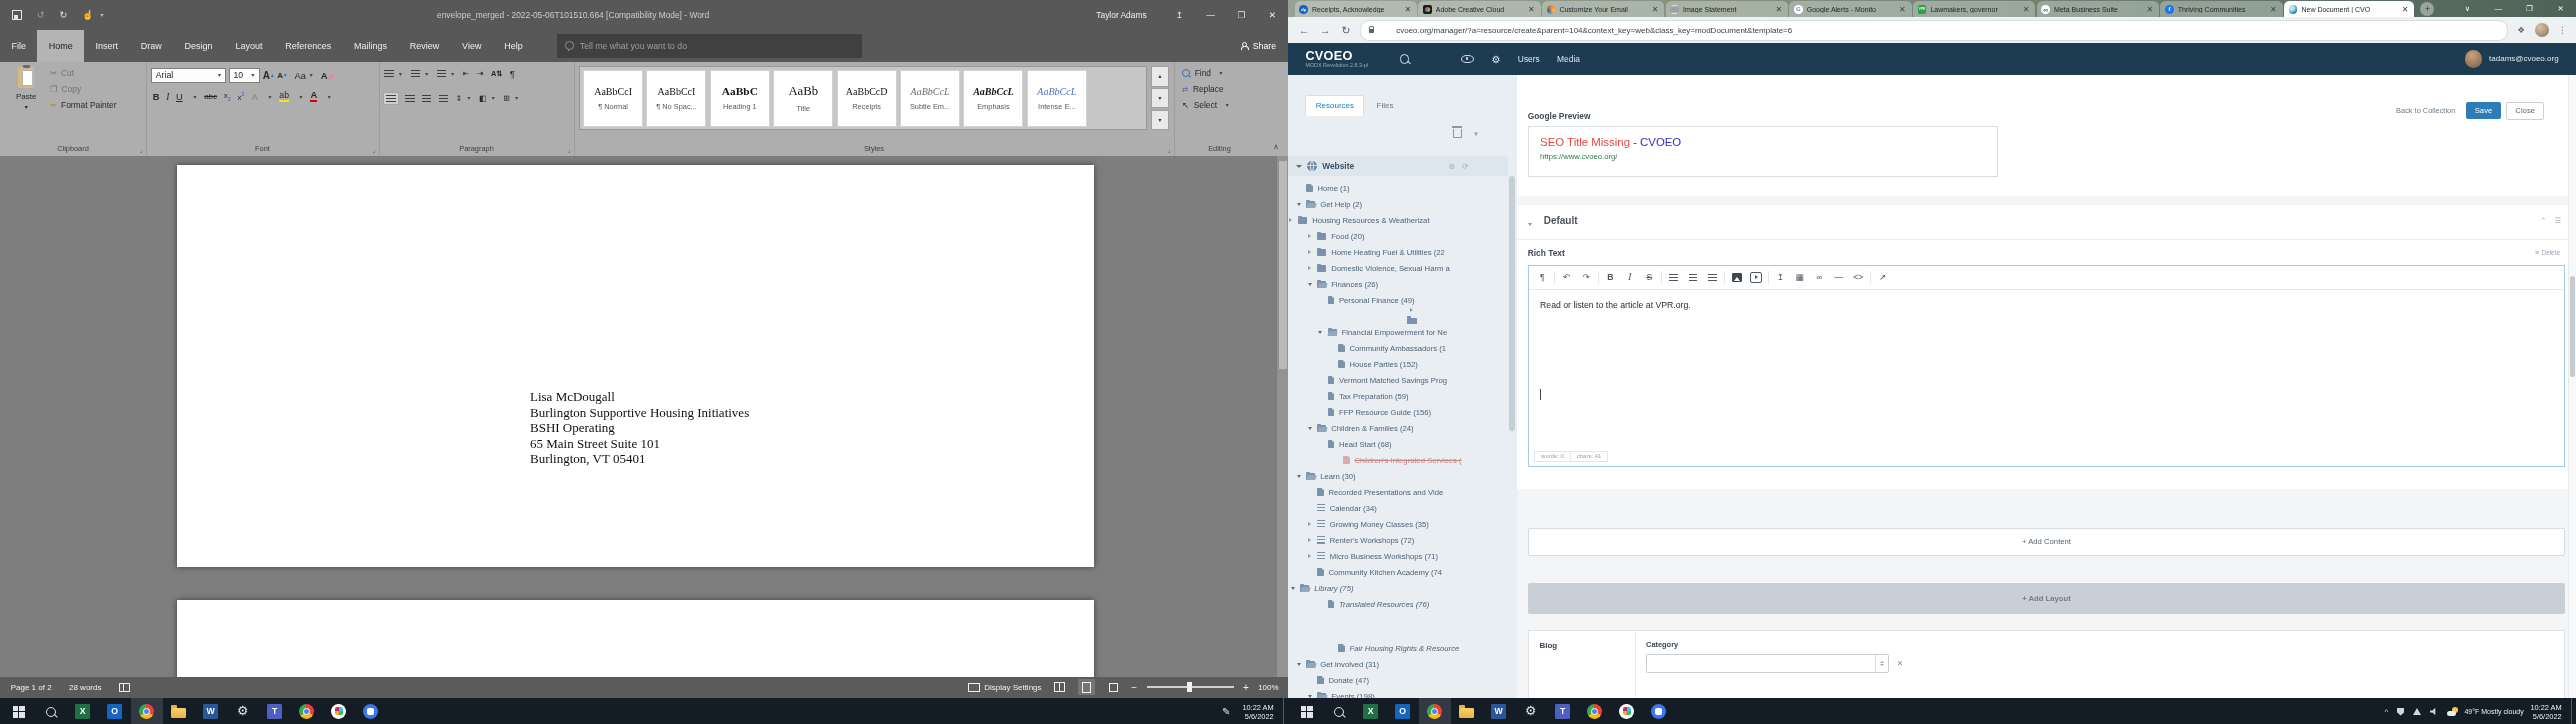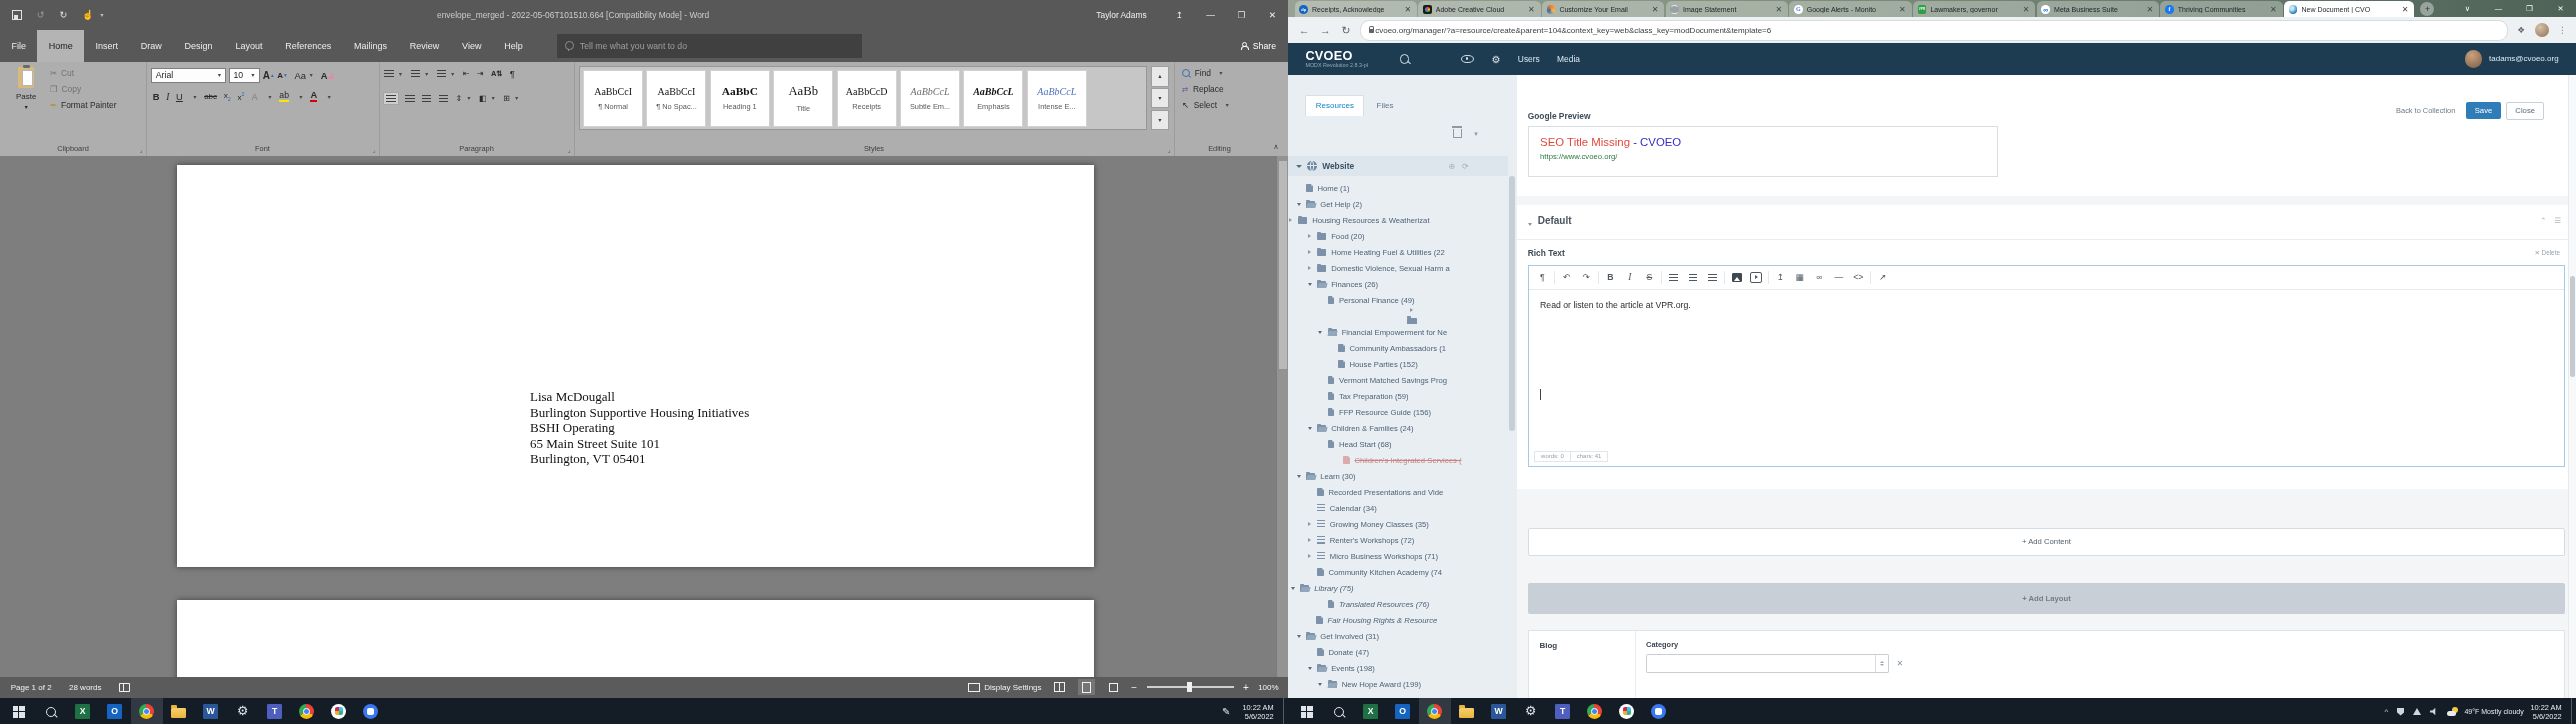--- a/index.html
+++ b/index.html
@@ -148,21 +148,21 @@
   .fav-google{background:#fff;color:#4285f4;font-size:6px;font-family:"Liberation Serif",serif}
   .fav-vpr{border-radius:1.7px;background:#2f9e44;color:#fff;font-size:3px;letter-spacing:0.1px}
   .fav-meta{background:#fff;color:#0668e1;font-size:6.7px}
   .fav-fb{background:#1877f2;color:#fff;font-size:6px;font-family:"Liberation Serif",serif}
   .fav-cvoeo{background:radial-gradient(circle at 35% 35%,#bfe4f2 0 25%,#2a7fc1 70%)}
   .newtab{width:14px;height:14px;margin:0 0 1.3px 4.7px;background:rgba(255,255,255,.38);border-radius:50%;display:flex;align-items:center;justify-content:center;color:#2c3237;font-size:8.7px;flex:0 0 auto}
   .cwin{margin-left:auto;display:flex;height:17.4px;align-items:center;color:#fff}
   .cwin div{width:31px;text-align:center;font-size:7.4px}
   #chrome-bar{position:absolute;top:17.4px;height:25.5px;left:0;right:0;background:#eef1f3;border-bottom:0.7px solid #d7dbde;display:flex;align-items:center;color:#5f6368}
   .nav-g{font-size:10.7px;margin-left:10.7px}
-  .omnibox{flex:1;height:19px;margin:0 9.4px;background:#fff;border:0.7px solid #d8dbdf;border-radius:9.4px;display:flex;align-items:center;padding:0 8px;gap:1px;overflow:hidden}
+  .omnibox{flex:1;height:19px;margin:0 9.4px;background:#fff;border:0.7px solid #d8dbdf;border-radius:9.4px;display:flex;align-items:center;padding:0 8px;gap:22px;overflow:hidden}
   .padlock{width:5.4px;height:4px;background:#5f6368;border-radius:0.7px;position:relative;margin-top:2px;flex:0 0 auto}
   .padlock::before{content:"";position:absolute;left:0.7px;top:-2.7px;width:2.7px;height:2.7px;border:0.9px solid #5f6368;border-bottom:none;border-radius:2px 2px 0 0}
   .url{font-size:8px;color:#3c4043;white-space:nowrap}
   .bar-ic{font-size:8.7px;margin-right:9.4px}
   .c-avatar{width:14px;height:14px;border-radius:50%;background:radial-gradient(circle at 35% 30%,#d9c2a8,#8a6f57);margin-right:9.4px;flex:0 0 auto}
 
   
   #modx-head{position:absolute;top:43px;height:32px;left:0;right:0;background:#1d3c52;display:flex;align-items:center}
   .brand{margin-left:17.4px;color:#fff}
   .brand-name{font-size:12.7px;font-weight:bold;letter-spacing:0.3px;line-height:12px}
@@ -212,21 +212,21 @@
   .m-actions{position:absolute;top:4px;right:32px;display:flex;gap:5.4px;align-items:center}
   .btn-link{font-size:7.4px;color:#6b7a88;padding:3.4px 5.4px}
   .btn-save{background:#2e7cb8;color:#fff;font-size:7.7px;padding:4px 8.7px;border-radius:2px}
   .btn-close{background:#fff;border:0.7px solid #c9d0d6;color:#5a6a77;font-size:7.7px;padding:3.4px 8px;border-radius:2px}
   .gp-label{position:absolute;top:12.7px;left:10.7px;font-size:8.4px;font-weight:bold;color:#3e4b57}
   .gp-card{position:absolute;top:28px;left:10.7px;width:470px;height:51px;border:0.7px solid #d9dee2;background:#fff;padding:8.7px 11.4px;box-sizing:border-box}
   .gp-title{font-size:11.4px}
   .red{color:#e2483d}.indigo{color:#332bc4}
   .gp-url{font-size:7.7px;color:#2d7a43;margin-top:4px}
   .panel-b{position:absolute;top:130px;left:0;right:0;height:284px;background:#fff}
-  .pb-head{position:absolute;top:10px;left:10.7px;font-size:10px;font-weight:bold;color:#4b5560;display:flex;gap:6px;align-items:flex-end}
+  .pb-head{position:absolute;top:10px;left:10.7px;font-size:10px;font-weight:bold;color:#4b5560;display:flex;gap:12px;align-items:flex-end}
   .pb-cr{width:0;height:0;border-left:2.7px solid transparent;border-right:2.7px solid transparent;border-top:3.4px solid #8b97a2;margin-top:1.3px}
   .pb-icons{position:absolute;top:11.4px;right:14.8px;color:#aab3bb;font-size:7.4px;display:flex;gap:8px}
   .pb-div{position:absolute;top:34px;left:0;right:0;border-top:0.7px solid #eaecee}
   .rt-label{position:absolute;top:43px;left:10.7px;font-size:8.4px;font-weight:bold;color:#3e4b57}
   .rt-delete{position:absolute;top:44px;right:16px;font-size:6.4px;color:#9aa5ae}
   .rte{position:absolute;top:60px;left:10.7px;right:10.7px;height:200px;border:0.7px solid #a3cbe9;background:#fff}
   .rte-bar{height:23px;border-bottom:0.7px solid #e7eaec;display:flex;align-items:center;padding-left:4px}
   .rte-ic{width:19.5px;height:14.8px;display:flex;align-items:center;justify-content:center;font-size:8.7px;color:#4d5761}
   .rte-ic.b{font-weight:bold}
   .rte-ic.i{font-style:italic;font-family:"Liberation Serif",serif;font-size:9.4px}
@@ -813,21 +813,21 @@
           <div class="trow unpub" style="padding-left: 2px;">
             <span class="cr down"></span>
             <span class="t-folder open"></span>
             <span>Library (75)</span>
           </div>
           <div class="trow unpub" style="padding-left: 29.5px;">
             <span class="cr"></span>
             <span class="t-doc"></span>
             <span>Translated Resources (76)</span>
           </div>
-          <div class="trow unpub" style="padding-left: 18px;">
+          <div class="trow unpub" style="padding-left: 40px; margin-top: 28px;">
             <span class="cr"></span>
             <span class="t-doc"></span>
             <span>Fair Housing Rights &amp; Resource</span>
           </div>
           <div class="trow" style="padding-left: 8px;">
             <span class="cr down"></span>
             <span class="t-folder open"></span>
             <span>Get Involved (31)</span>
           </div>
           <div class="trow" style="padding-left: 19px;">

